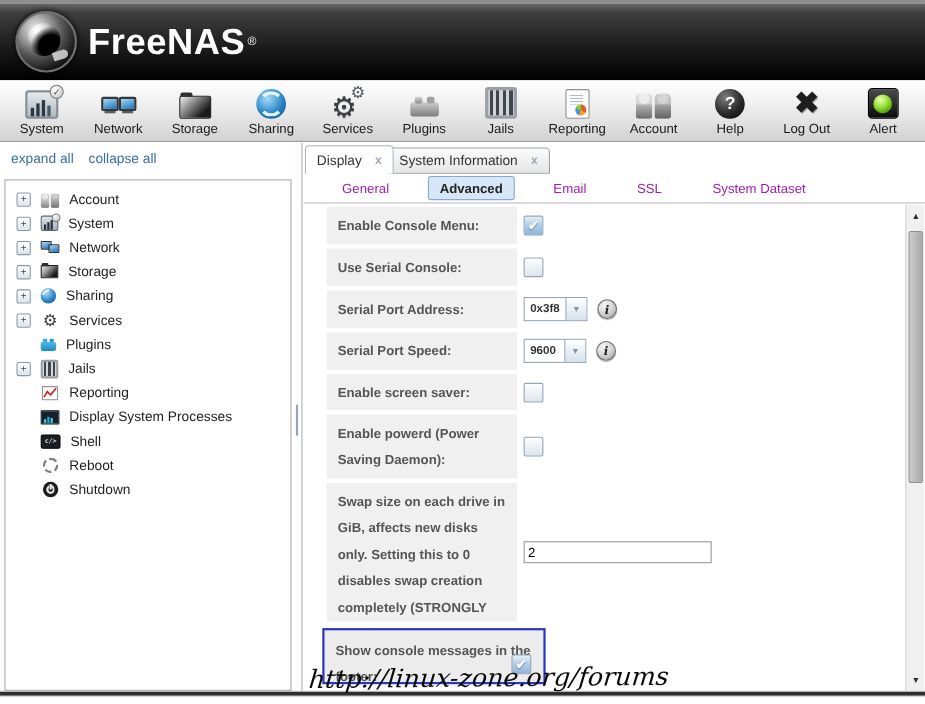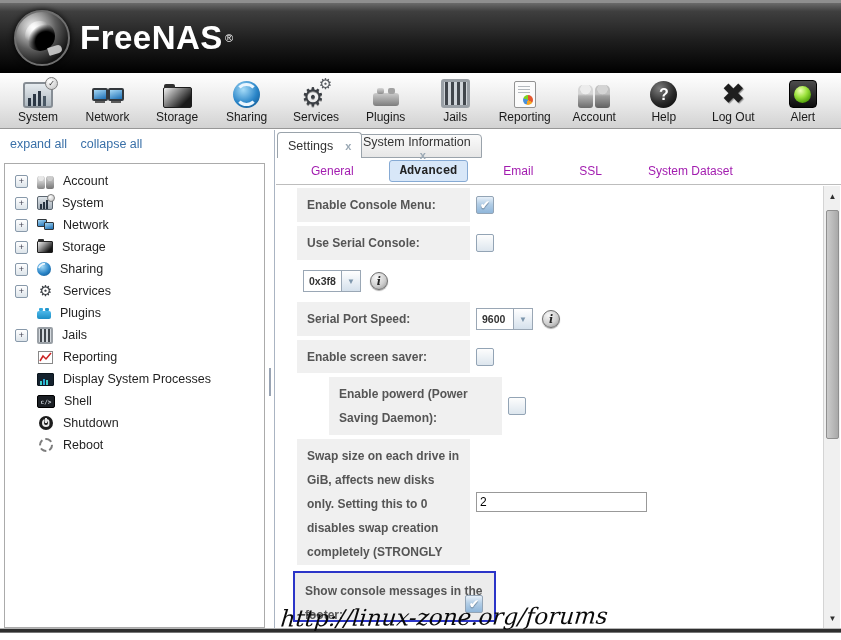--- a/index.html
+++ b/index.html
@@ -140,26 +140,26 @@
 
   
   #splitter{left:268px;top:130px;width:6px;height:498px;border-right:1px solid #aab4c2;}
   #splitter .handle{position:absolute;left:1px;top:238px;width:2px;height:28px;background:#98a3b3;}
 
   
   .tab{position:absolute;top:132px;height:26px;display:flex;align-items:center;padding:0 10px;
     border:1px solid #9aa3ab;border-radius:4px 4px 0 0;font-size:12.5px;color:#333;cursor:pointer;box-sizing:border-box;}
   .tab .close{margin-left:12px;font-size:11px;font-weight:bold;color:#9aa8b4;cursor:pointer;}
   .tab.active{left:277px;background:#fff;border-bottom:none;z-index:2;}
-  .tab.inactive{left:352px;top:134px;height:24px;background:linear-gradient(#fbfbfb,#e6e6e6);flex-direction:column;}
+  .tab.inactive{left:352px;top:134px;height:24px;background:linear-gradient(#fbfbfb,#e6e6e6);}
 
   #subtabs{left:276px;top:158px;width:565px;height:27px;border-bottom:1px solid #bdbdbd;box-sizing:border-box;
     display:flex;align-items:center;}
   .subtab{font-size:12px;color:#a21caf;padding:3px 10px;margin-left:24px;cursor:pointer;border:1px solid transparent;}
-  .subtab.selected{background:#d8e7f8;border:1px solid #86aad4;border-radius:3px;font-weight:bold;color:#222;font-family:Liberation Mono, monospace;}
+  .subtab.selected{background:#d8e7f8;border:1px solid #86aad4;border-radius:3px;font-weight:bold;color:#222;}
 
   
   #form-area{left:288px;top:185px;width:547px;height:455px;overflow:hidden;}
   .frow{position:absolute;left:9px;display:flex;}
   .flabel{width:173px;background:#f0f0f0;box-sizing:border-box;padding:5px 10px;
     font-size:12px;font-weight:bold;color:#555;line-height:24px;}
   .fctl{display:flex;align-items:center;padding-left:6px;}
   .cb{width:16px;height:16px;border:1px solid #93a4b5;border-radius:2px;flex:none;
     background:linear-gradient(#fdfdfd,#dde6ee);display:flex;align-items:center;justify-content:center;cursor:pointer;}
   .cb.checked{background:linear-gradient(#e7f0f9 0%,#b3cee6 45%,#8fb6da 100%);}
@@ -344,39 +344,39 @@
   <div class="tree-row">
     <span class="expander hidden"></span>
     <span class="ti t-shell">
         <span>c/&gt;</span>
       </span>
     <span class="tree-label">Shell</span>
   </div>
   <div class="tree-row">
     <span class="expander hidden"></span>
     <span class="ti">
+        <span class="t-reboot"></span>
+      </span>
+    <span class="tree-label">Reboot</span>
+  </div>
+  <div class="tree-row">
+    <span class="expander hidden"></span>
+    <span class="ti">
         <span class="t-shutdown"></span>
       </span>
     <span class="tree-label">Shutdown</span>
-  </div>
-  <div class="tree-row">
-    <span class="expander hidden"></span>
-    <span class="ti">
-        <span class="t-reboot"></span>
-      </span>
-    <span class="tree-label">Reboot</span>
   </div>
 </div>
 
 <div id="splitter" class="abs">
   <div class="handle"></div>
 </div>
 
 <div class="tab active">
-  <span>Settings</span>
+  <span>Display</span>
   <span class="close">x</span>
 </div>
 <div class="tab inactive">
   <span>System Information</span>
   <span class="close">x</span>
 </div>
 
 <div id="subtabs" class="abs">
   <span class="subtab">General</span>
   <span class="subtab selected">Advanced</span>
@@ -397,20 +397,21 @@
   </div>
 
   <div class="frow" style="top:41px;">
     <div class="flabel" style="height:34px;">Use Serial Console:</div>
     <div class="fctl" style="height:34px;">
       <span class="cb"></span>
     </div>
   </div>
 
   <div class="frow" style="top:79px;">
+    <div class="flabel" style="height:34px;">Serial Port Address:</div>
     <div class="fctl" style="height:34px;justify-content:center;">
       <span class="sel">
         <span class="val">0x3f8</span>
         <span class="btn">▼</span>
       </span>
       <span class="info">i</span>
     </div>
   </div>
 
   <div class="frow" style="top:117px;">
@@ -425,21 +426,21 @@
   </div>
 
   <div class="frow" style="top:155px;">
     <div class="flabel" style="height:33px;">Enable screen saver:</div>
     <div class="fctl" style="height:33px;">
       <span class="cb"></span>
     </div>
   </div>
 
   <div class="frow" style="top:192px;">
-    <div class="flabel" style="height:58px;margin-left:32px;">Enable powerd (Power Saving Daemon):</div>
+    <div class="flabel" style="height:58px;">Enable powerd (Power Saving Daemon):</div>
     <div class="fctl" style="height:58px;">
       <span class="cb"></span>
     </div>
   </div>
 
   <div class="frow" style="top:254px;">
     <div class="flabel" style="height:126px;">Swap size on each drive in GiB, affects new disks only. Setting this to 0 disables swap creation completely (STRONGLY DISCOURAGED).</div>
     <div class="fctl" style="height:126px;">
       <input class="txt" value="2" style="">
     </div>

